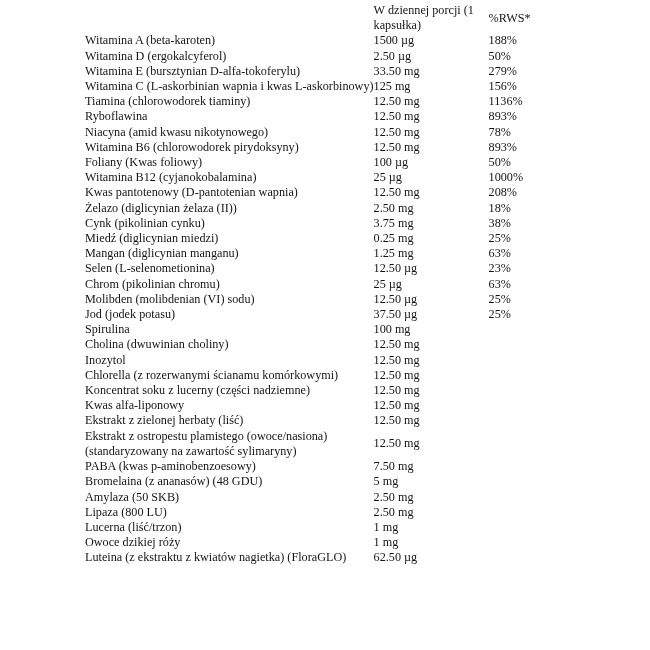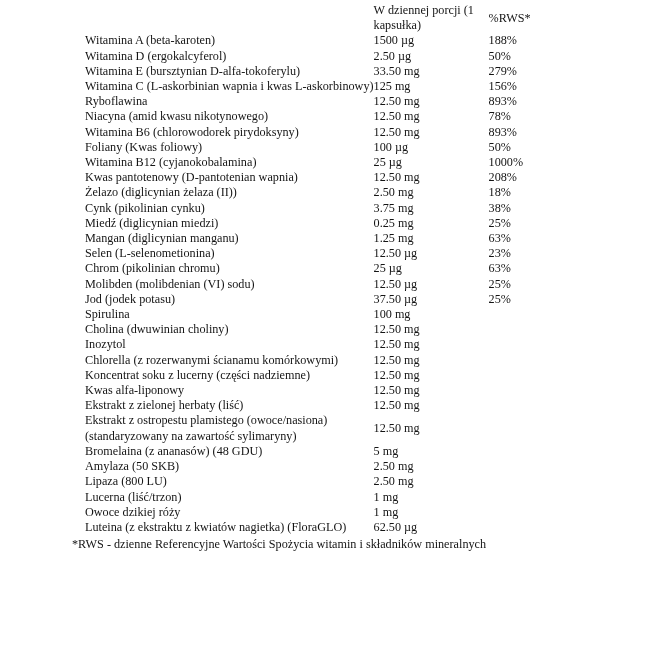--- a/index.html
+++ b/index.html
@@ -97,20 +97,27 @@
         </tr>
         <tr>
           <td class="c-label">
             <div>Witamina C (L-askorbinian wapnia i kwas L-askorbinowy)</div>
           </td>
           <td class="c-amount">125 mg</td>
           <td class="c-rws">156%</td>
         </tr>
         <tr>
           <td class="c-label">
+            <div>Tiamina (chlorowodorek tiaminy)</div>
+          </td>
+          <td class="c-amount">12.50 mg</td>
+          <td class="c-rws">1136%</td>
+        </tr>
+        <tr>
+          <td class="c-label">
             <div>Ryboflawina</div>
           </td>
           <td class="c-amount">12.50 mg</td>
           <td class="c-rws">893%</td>
         </tr>
         <tr>
           <td class="c-label">
             <div>Niacyna (amid kwasu nikotynowego)</div>
           </td>
           <td class="c-amount">12.50 mg</td>
@@ -252,20 +259,27 @@
         <tr>
           <td class="c-label">
             <div>Ekstrakt z ostropestu plamistego (owoce/nasiona)</div>
             <div>(standaryzowany na zawartość sylimaryny)</div>
           </td>
           <td class="c-amount">12.50 mg</td>
           <td class="c-rws"></td>
         </tr>
         <tr>
           <td class="c-label">
+            <div>PABA (kwas p-aminobenzoesowy)</div>
+          </td>
+          <td class="c-amount">7.50 mg</td>
+          <td class="c-rws"></td>
+        </tr>
+        <tr>
+          <td class="c-label">
             <div>Bromelaina (z ananasów) (48 GDU)</div>
           </td>
           <td class="c-amount">5 mg</td>
           <td class="c-rws"></td>
         </tr>
         <tr>
           <td class="c-label">
             <div>Amylaza (50 SKB)</div>
           </td>
           <td class="c-amount">2.50 mg</td>
@@ -294,14 +308,13 @@
         </tr>
         <tr>
           <td class="c-label">
             <div>Luteina (z ekstraktu z kwiatów nagietka) (FloraGLO)</div>
           </td>
           <td class="c-amount">62.50 µg</td>
           <td class="c-rws"></td>
         </tr>
       </tbody>
   </table>
-  <div class="footnote">*RWS - dzienne Referencyjne Wartości Spożycia witamin i składników mineralnych</div>
 </div>
 
 </body></html>

